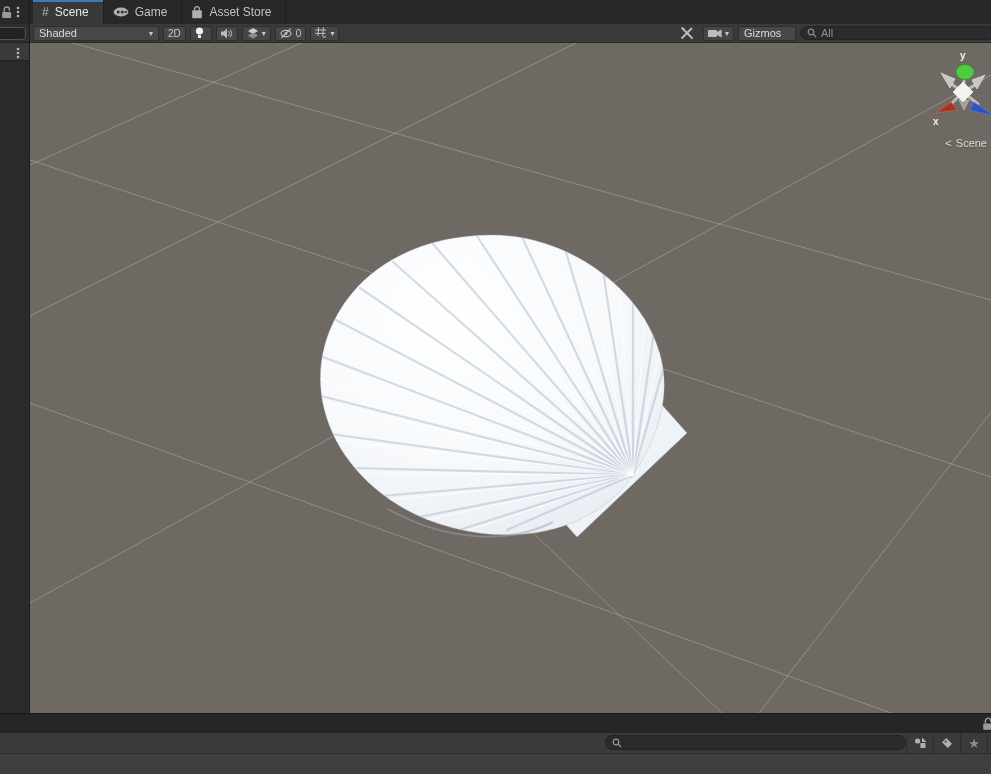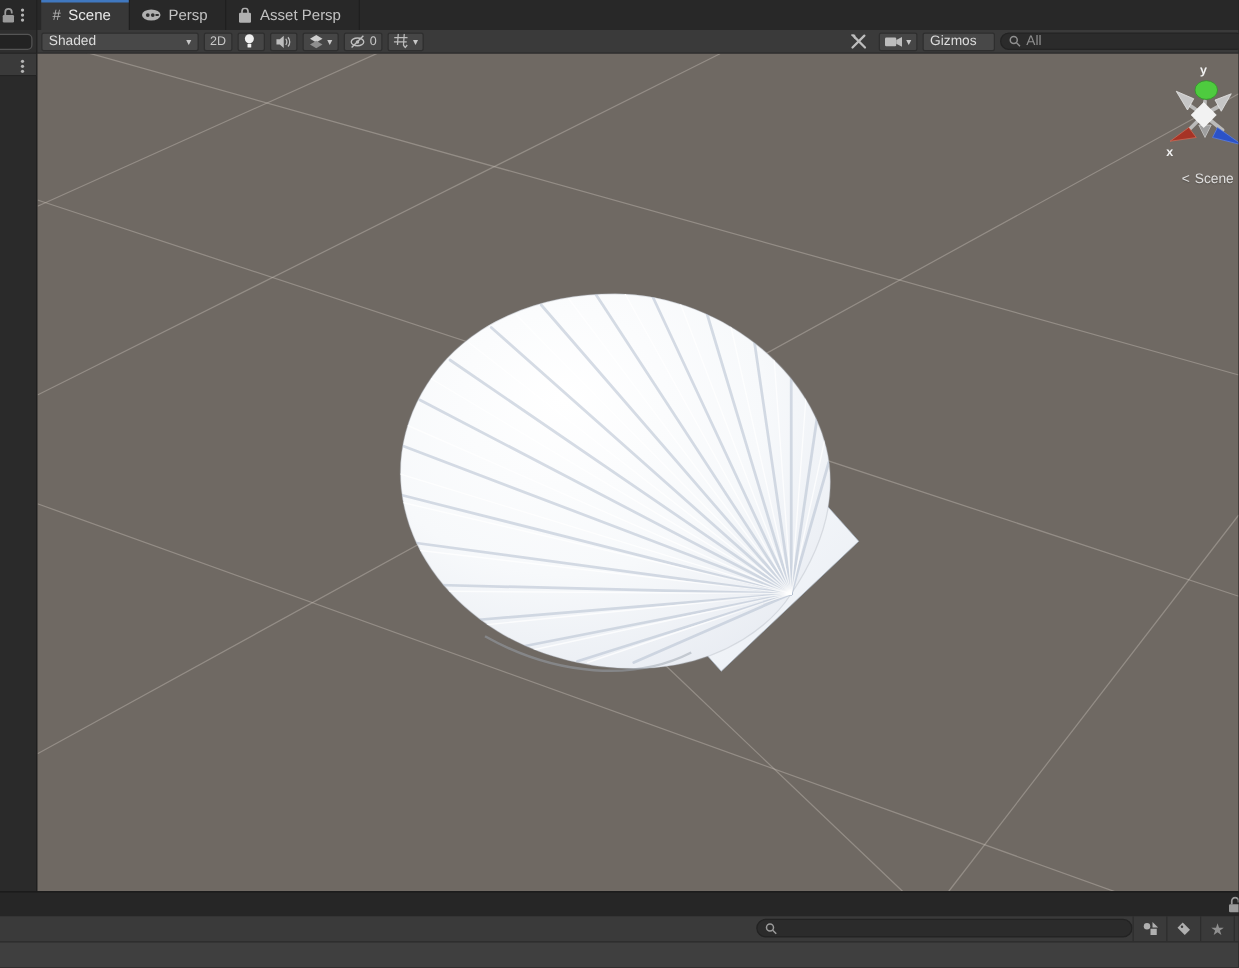--- a/index.html
+++ b/index.html
@@ -89,28 +89,28 @@
         <span class="tab-glyph">#</span>
         <span>Scene</span>
       </div>
       <div class="tab">
         <svg width="16" height="10" viewBox="0 0 16 10">
           <ellipse cx="8" cy="5" rx="7.4" ry="4.4" fill="#b0b0b0"></ellipse>
           <circle cx="5.2" cy="5" r="1.5" fill="#2e2e2e"></circle>
             <circle cx="9.2" cy="5" r="1.5" fill="#2e2e2e"></circle>
           <rect x="11.4" y="4.2" width="2.6" height="1.6" fill="#2e2e2e"></rect>
         </svg>
-        <span>Persp</span>
+        <span>Game</span>
       </div>
       <div class="tab">
         <svg width="12" height="13" viewBox="0 0 12 13">
           <path d="M3.6 4.6 V3 a2.4 2.4 0 0 1 4.8 0 V4.6" fill="none" stroke="#b0b0b0" stroke-width="1.3"></path>
           <rect x="1.2" y="4.2" width="9.6" height="8" rx="1" fill="#b0b0b0"></rect>
         </svg>
-        <span>Asset Persp</span>
+        <span>Asset Store</span>
       </div>
     </div>
 
     <div class="toolbar">
       <div class="tb-select tb-shaded">
         <span>Shaded</span>
         <span class="arrow">▾</span>
       </div>
       <div class="tb-btn">
         <span>2D</span>

